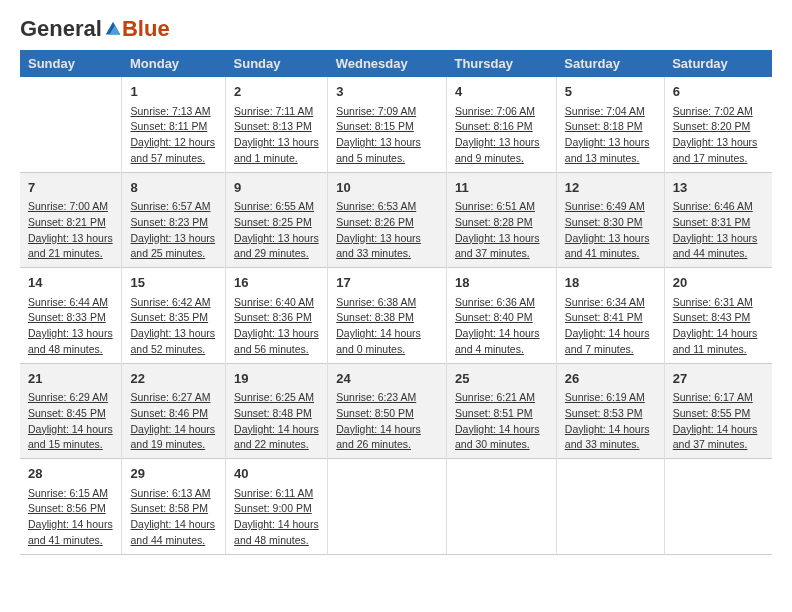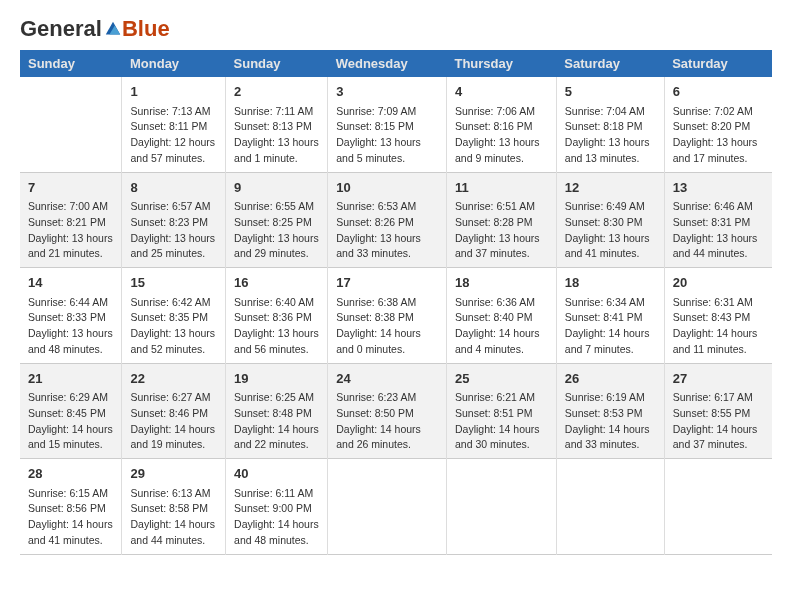--- a/index.html
+++ b/index.html
@@ -81,20 +81,21 @@
     }
     .day-num {
       font-size: 13px;
       font-weight: bold;
       display: block;
       margin-bottom: 2px;
     }
     .day-info {
       font-size: 10.5px;
       color: #333;
+      text-decoration: underline;
     }
     .empty-cell {
       background: #f9f9f9;
     }
     tbody tr:nth-child(odd) {
       background: #fff;
     }
     tbody tr:nth-child(even) {
       background: #f5f5f5;
     }

